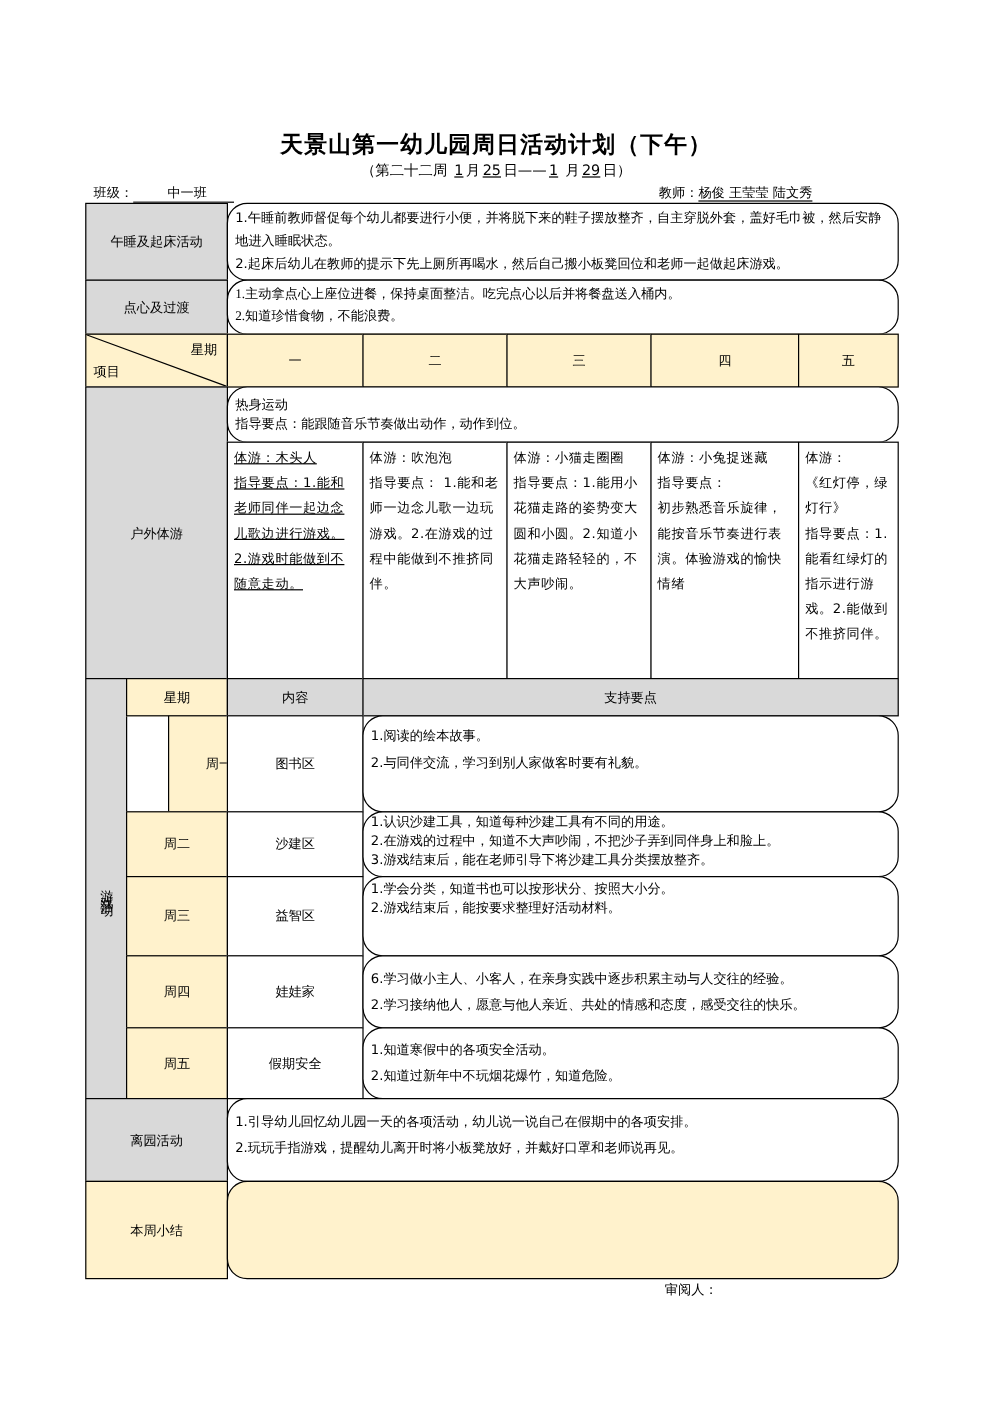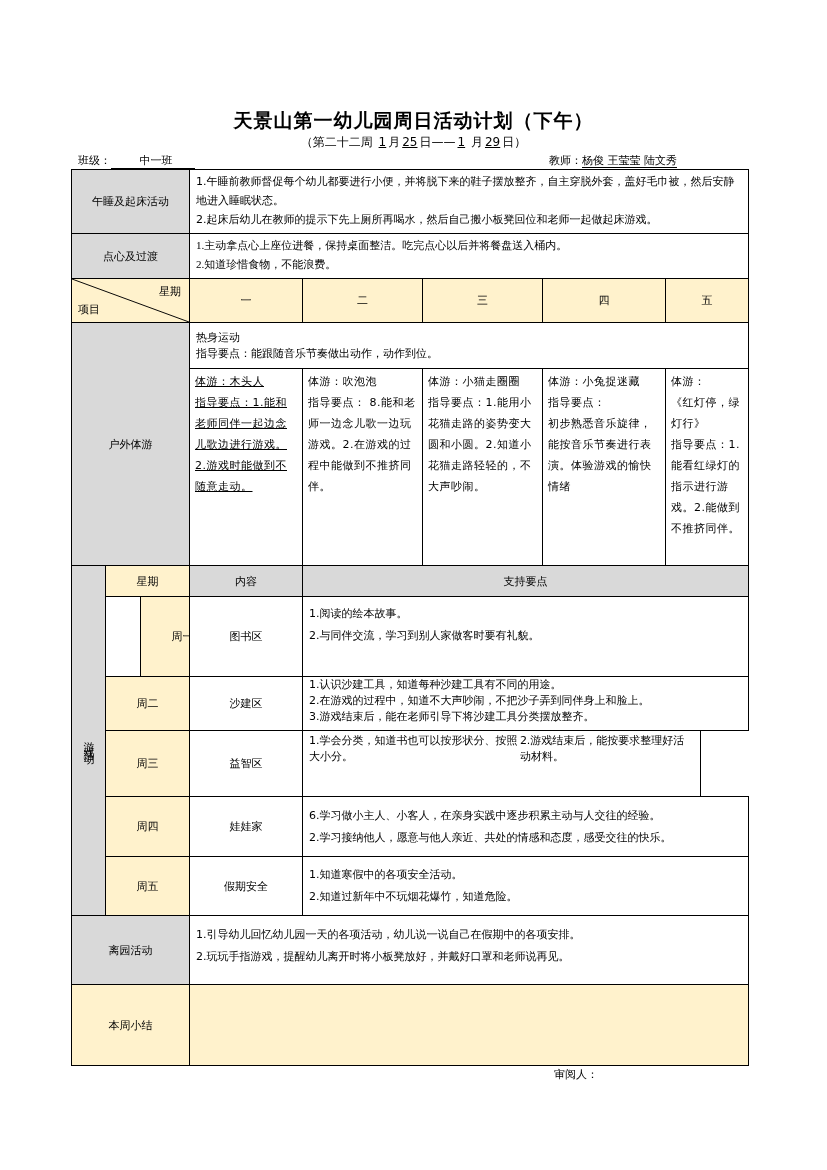--- a/index.html
+++ b/index.html
@@ -13,21 +13,21 @@
   .meta-left .uline { display:inline-block; border-bottom:1px solid #000; width:78px; text-align:center; padding-left:6px; }
   .meta-right { position:absolute; left:549px; top:153px; font-size:11px; }
   .meta-right .uline { border-bottom:1px solid #000; }
 
   .grid { position:absolute; left:71px; top:169px; width:678px; }
   .cell { position:absolute; box-sizing:border-box; border:1px solid #000; font-size:11px; line-height:19px; }
   .gray { background:#d9d9d9; }
   .cream { background:#fff2cc; }
   .white { background:#ffffff; }
   .center { display:flex; align-items:center; justify-content:center; text-align:center; }
-  .content { padding:2px 6px; }
+  .content { padding:2px 6px;border-radius:17px; }
   .content p { margin:0; }
   .wk { padding:2px 5px; line-height:21px; letter-spacing:0.5px; }
   .vert { writing-mode:vertical-rl; text-orientation:upright; letter-spacing:4px; }
   .reviewer { position:absolute; left:554px; top:1067px; font-size:11px; }
   .diag { position:absolute; left:0; top:0; width:100%; height:100%; }
 </style>
 </head>
 <body>
 
 <div class="title">天景山第一幼儿园周日活动计划（下午）</div>
@@ -70,21 +70,21 @@
   <div class="cell cream center" style="left:594px;top:109px;width:84px;height:45px;">五</div>
 
   <div class="cell gray center" style="left:0;top:153px;width:119px;height:244px;">户外体游</div>
   <div class="cell white content" style="left:118px;top:153px;width:560px;height:47px;line-height:16px;padding-top:7px;">
     <p>热身运动</p>
     <p>指导要点：能跟随音乐节奏做出动作，动作到位。</p>
   </div>
   <div class="cell white wk" style="left:118px;top:199px;width:114px;height:198px;white-space:pre-wrap;text-decoration:underline;">体游：木头人
 指导要点：1.能和老师同伴一起边念儿歌边进行游戏。2.游戏时能做到不随意走动。</div>
   <div class="cell white wk" style="left:231px;top:199px;width:121px;height:198px;white-space:pre-wrap;">体游：吹泡泡
-指导要点： 8.能和老师一边念儿歌一边玩游戏。2.在游戏的过程中能做到不推挤同伴。</div>
+指导要点： 1.能和老师一边念儿歌一边玩游戏。2.在游戏的过程中能做到不推挤同伴。</div>
   <div class="cell white wk" style="left:351px;top:199px;width:121px;height:198px;white-space:pre-wrap;">体游：小猫走圈圈
 指导要点：1.能用小花猫走路的姿势变大圆和小圆。2.知道小花猫走路轻轻的，不大声吵闹。</div>
   <div class="cell white wk" style="left:471px;top:199px;width:124px;height:198px;white-space:pre-wrap;">体游：小兔捉迷藏
 指导要点：
 初步熟悉音乐旋律，能按音乐节奏进行表演。体验游戏的愉快情绪</div>
   <div class="cell white wk" style="left:594px;top:199px;width:84px;height:198px;white-space:pre-wrap;">体游：
 《红灯停，绿灯行》
 指导要点：1.能看红绿灯的指示进行游戏。2.能做到不推挤同伴。</div>
 
   <div class="cell gray center" style="left:0;top:396px;width:35px;height:351px;">
@@ -104,21 +104,21 @@
   <div class="cell cream center" style="left:34px;top:507px;width:85px;height:55px;">周二</div>
   <div class="cell white center" style="left:118px;top:507px;width:114px;height:55px;">沙建区</div>
   <div class="cell white content" style="left:231px;top:507px;width:447px;height:55px;padding-top:0;line-height:16px;">
     <p>1.认识沙建工具，知道每种沙建工具有不同的用途。</p>
     <p>2.在游戏的过程中，知道不大声吵闹，不把沙子弄到同伴身上和脸上。</p>
     <p>3.游戏结束后，能在老师引导下将沙建工具分类摆放整齐。</p>
   </div>
 
   <div class="cell cream center" style="left:34px;top:561px;width:85px;height:67px;">周三</div>
   <div class="cell white center" style="left:118px;top:561px;width:114px;height:67px;">益智区</div>
-  <div class="cell white content" style="left:231px;top:561px;width:399px;height:67px;display:flex;flex-direction:row;justify-content:flex-start;line-height:16px;">
+  <div class="cell white content" style="left:231px;top:561px;width:447px;height:67px;display:flex;flex-direction:column;justify-content:flex-start;line-height:16px;">
     <p>1.学会分类，知道书也可以按形状分、按照大小分。</p>
     <p>2.游戏结束后，能按要求整理好活动材料。</p>
   </div>
 
   <div class="cell cream center" style="left:34px;top:627px;width:85px;height:61px;">周四</div>
   <div class="cell white center" style="left:118px;top:627px;width:114px;height:61px;">娃娃家</div>
   <div class="cell white content" style="left:231px;top:627px;width:447px;height:61px;display:flex;flex-direction:column;justify-content:center;line-height:22px;">
     <p>6.学习做小主人、小客人，在亲身实践中逐步积累主动与人交往的经验。</p>
     <p>2.学习接纳他人，愿意与他人亲近、共处的情感和态度，感受交往的快乐。</p>
   </div>

